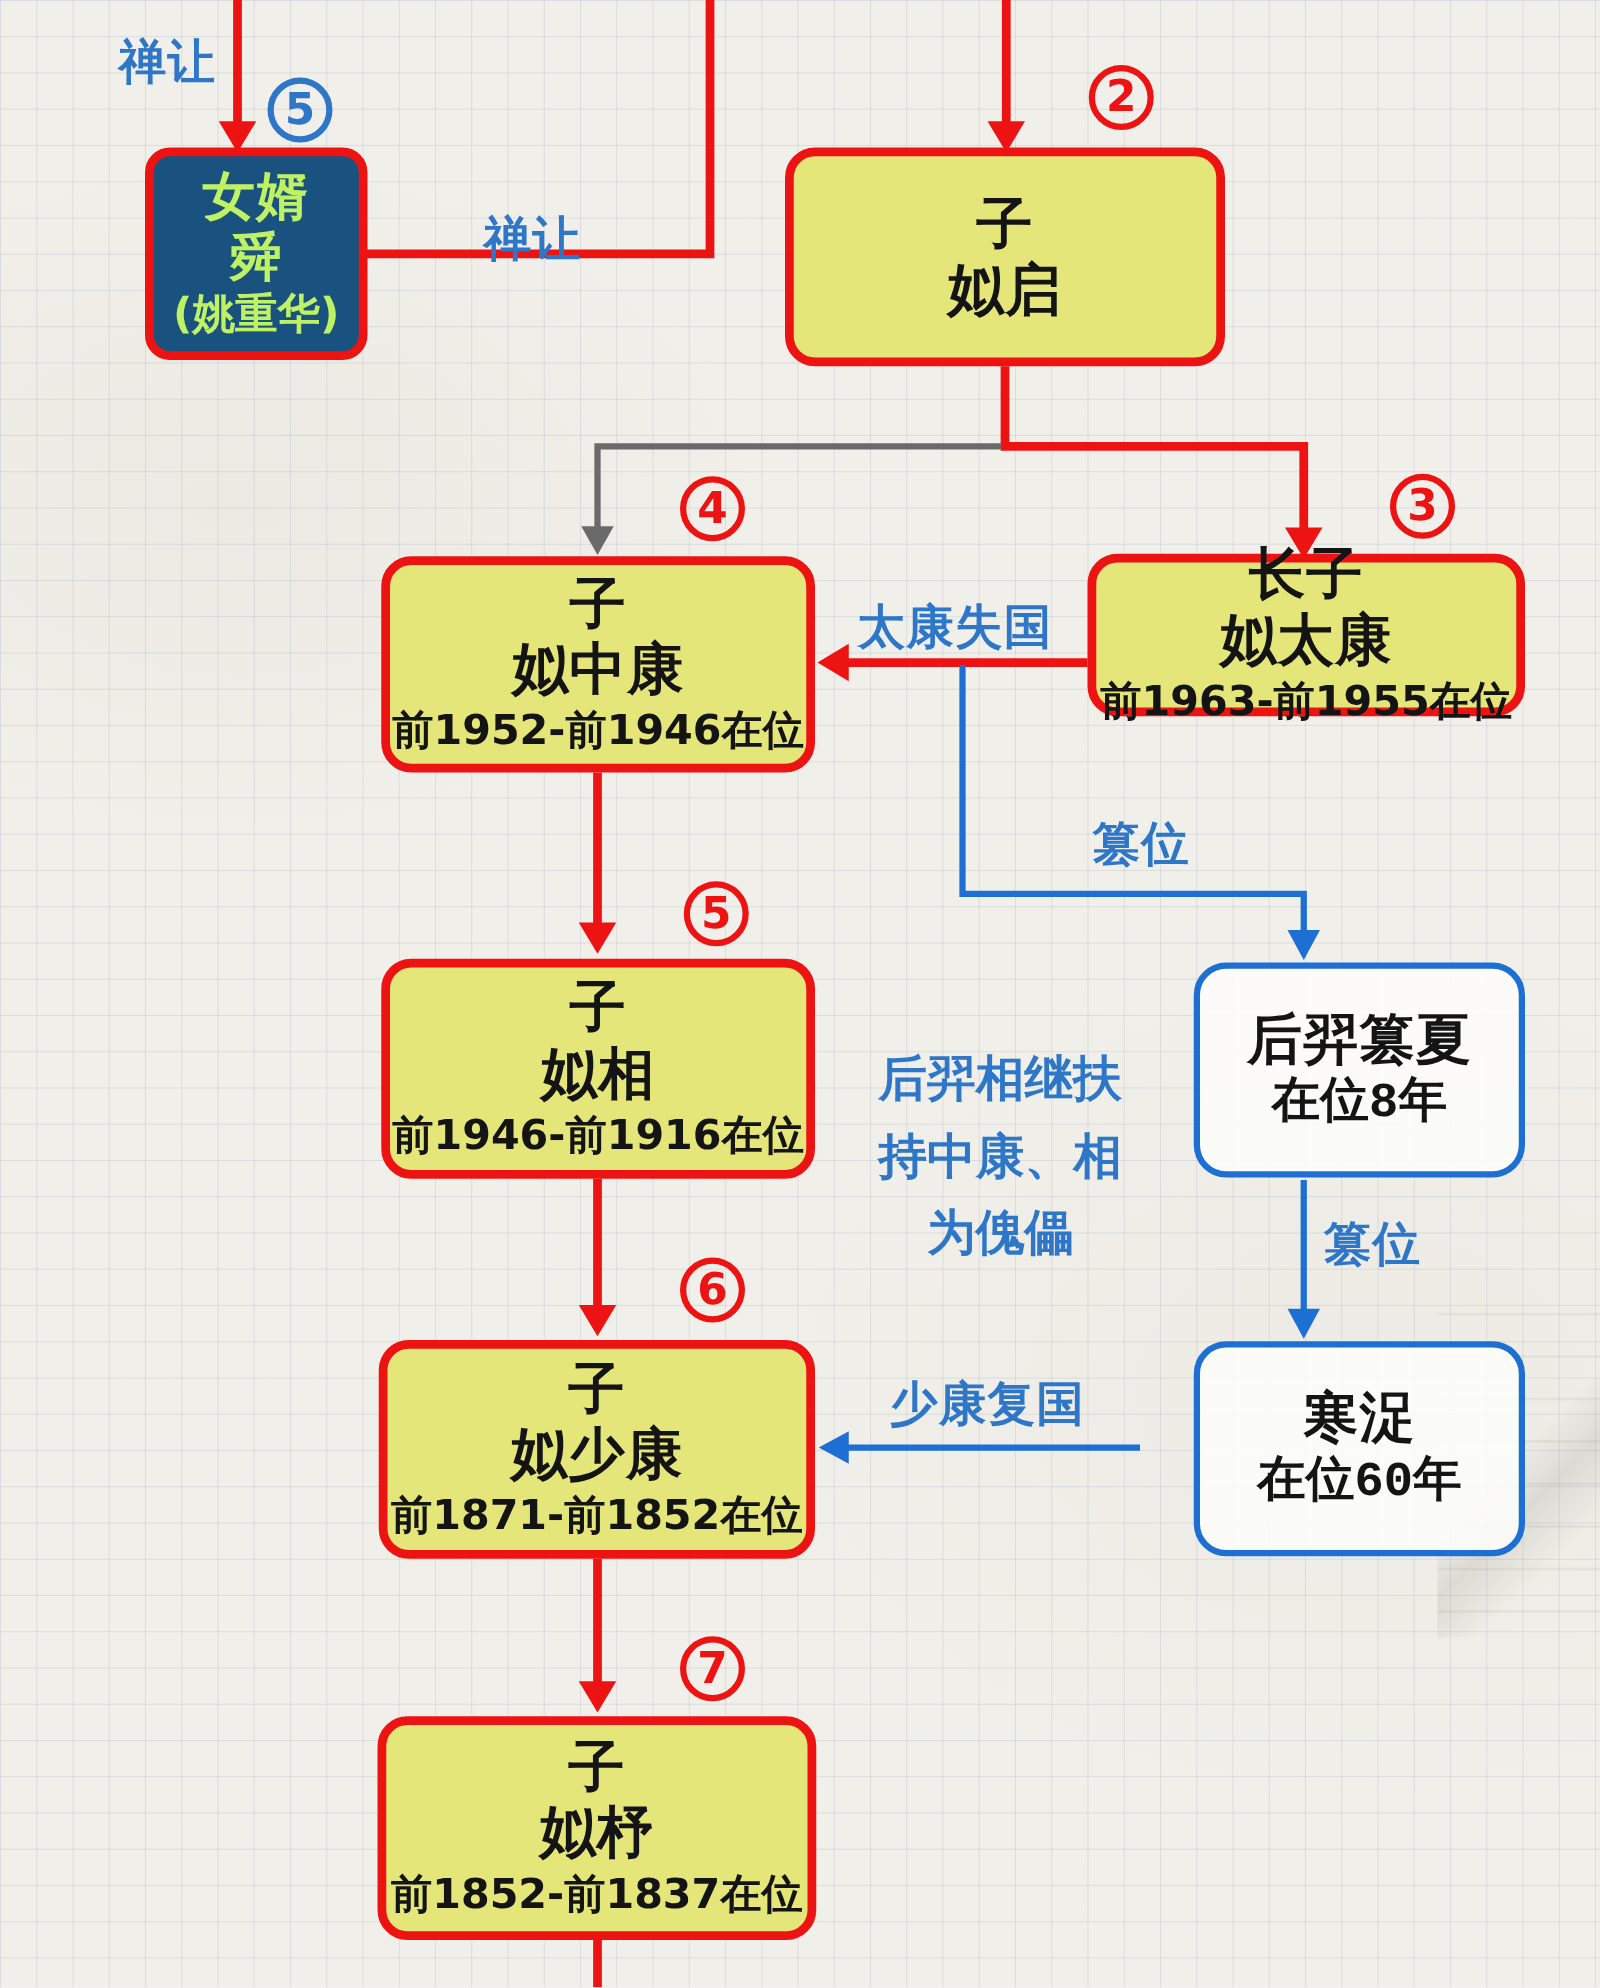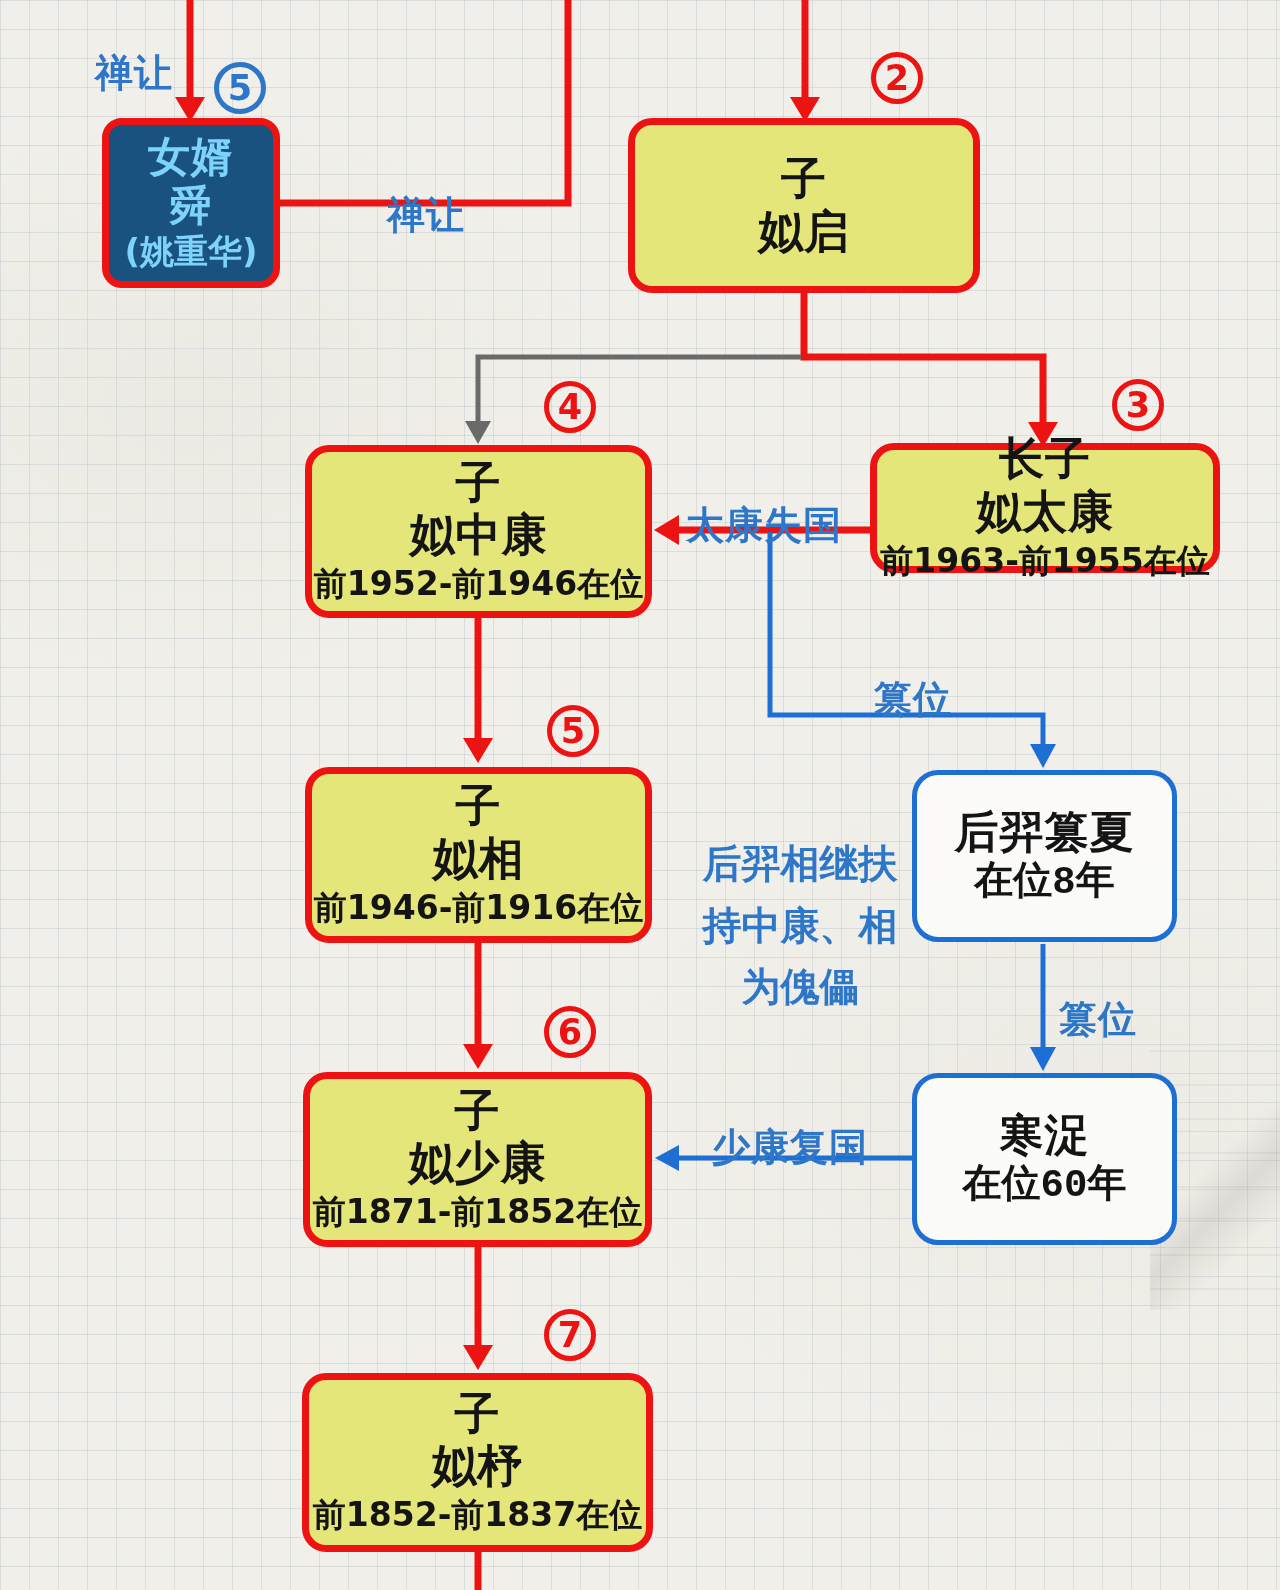--- a/index.html
+++ b/index.html
@@ -25,40 +25,40 @@
       linear-gradient(rgba(110,108,100,.08) 2px, transparent 2px);
     background-size:100% 100%, 100% 34px;
   }
   .wires{position:absolute; left:0; top:0; z-index:1;}
   .node{
     position:absolute; z-index:2; box-sizing:border-box;
     display:flex; flex-direction:column; align-items:center; justify-content:center;
     text-align:center; font-weight:700; letter-spacing:1px;
   }
   .node.dynasty{background:#e5e679; border:7px solid #ee1313; border-radius:24px; color:#141414;}
-  .node.dark{background:#1a527f; border:7px solid #ee1313; border-radius:20px; color:#7dd3fc;}
-  .node.usurper{background:rgba(253,253,250,.88); border:5px solid #1e6fd4; border-radius:26px; color:#141414;}
+  .node.dark{background:#1a527f; border:7px solid #ee1313; border-radius:20px; color:#bef264;margin-left:14px;}
+  .node.usurper{background:rgba(253,253,250,.88); border:5px solid #1e6fd4; border-radius:26px; color:#141414;margin-left:43px;}
   .t1{font-size:45px; line-height:1.16;}
   .t2{font-size:45px; line-height:1.16;}
   .t3{font-size:33px; line-height:1.30; margin-top:2px; letter-spacing:0;}
   .s1{font-size:42px; line-height:1.15;}
   .s2{font-size:42px; line-height:1.15;}
   .s3{font-size:34px; line-height:1.25; letter-spacing:0;}
   .u1{font-size:44px; line-height:1.25;}
   .u2{font-size:39px; line-height:1.25; letter-spacing:0;font-family:Liberation Mono, monospace;}
   .badge{
     position:absolute; z-index:3; width:52px; height:52px; border-radius:50%;
     box-sizing:border-box; display:flex; align-items:center; justify-content:center;
     font-size:35px; font-weight:700; background:transparent;
   }
   .badge.red{border:5px solid #ee1313; color:#ee1313;}
   .badge.blue{border:5px solid #2e77c8; color:#2e77c8;}
   .lbl{
     position:absolute; z-index:2; color:#2e77c8; font-weight:700;
-    font-size:38px; white-space:nowrap; letter-spacing:1px;margin-top:24px;
+    font-size:38px; white-space:nowrap; letter-spacing:1px;
   }
   .annotation{
     position:absolute; z-index:2; left:690px; top:833px; width:220px;
     color:#2e77c8; font-weight:700; font-size:39px; line-height:1.58;
     text-align:center; letter-spacing:0;
   }
   .annotation span{display:block;}
 </style>
 </head>
 <body>

